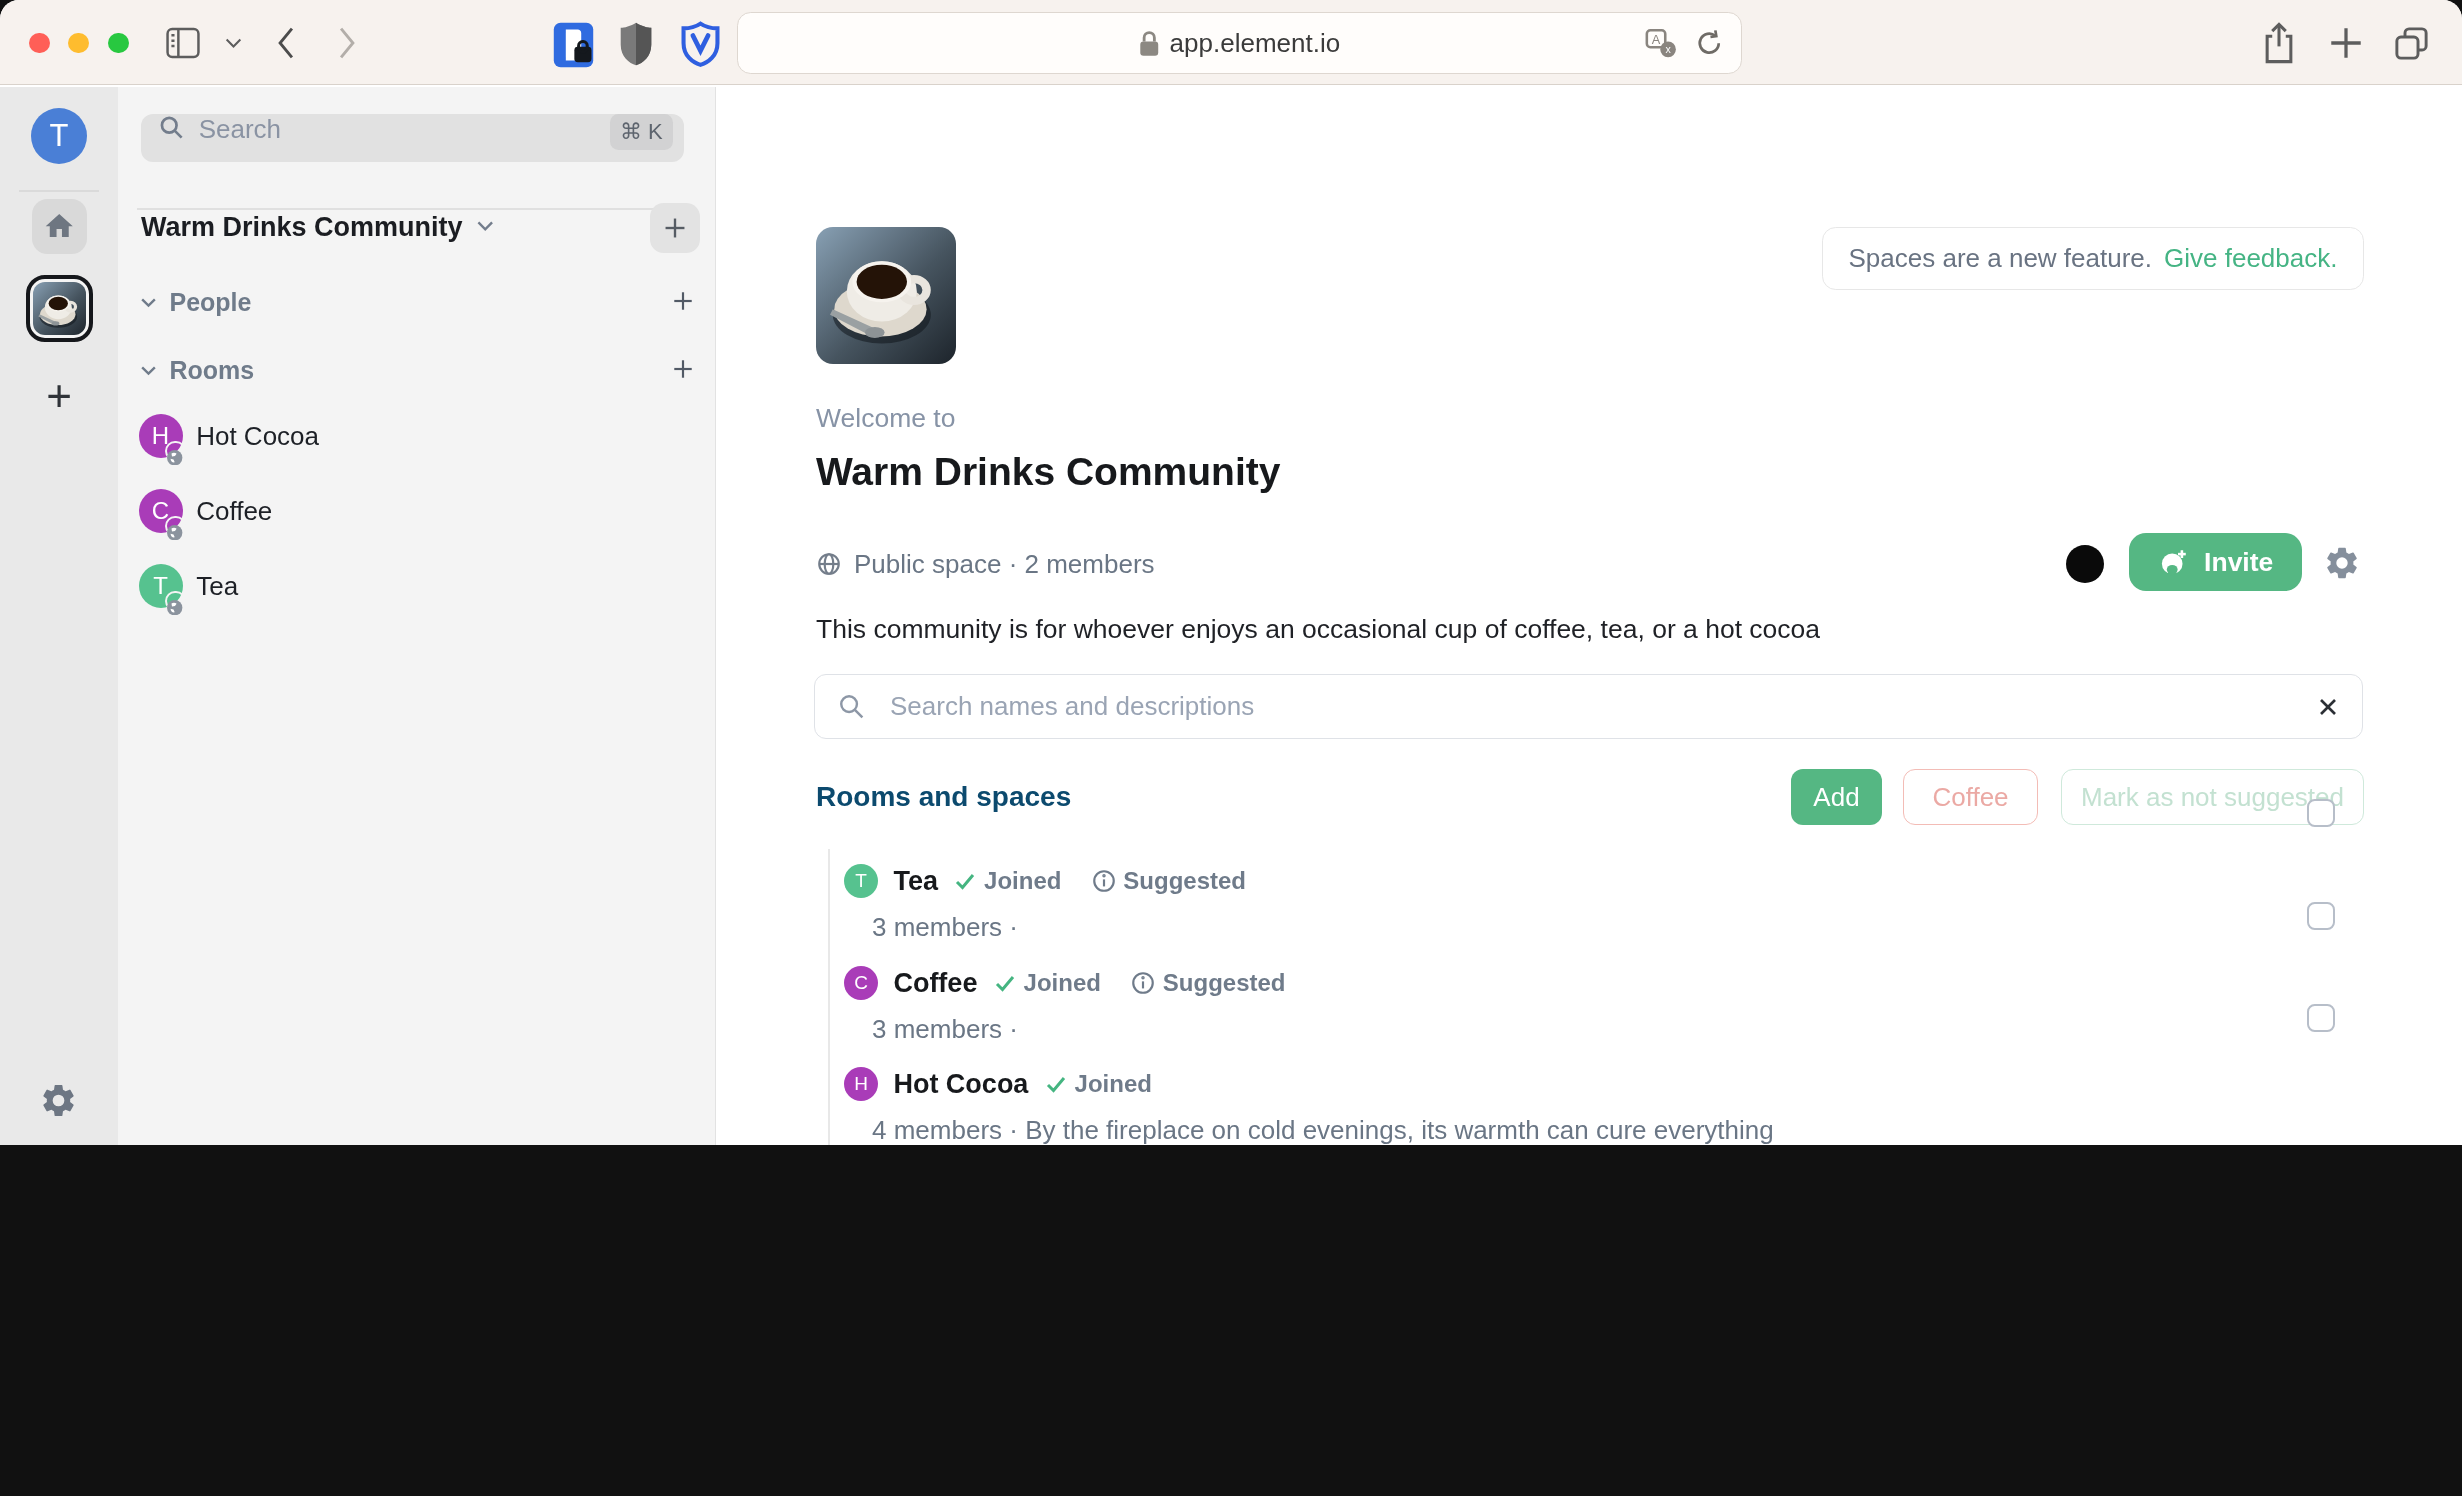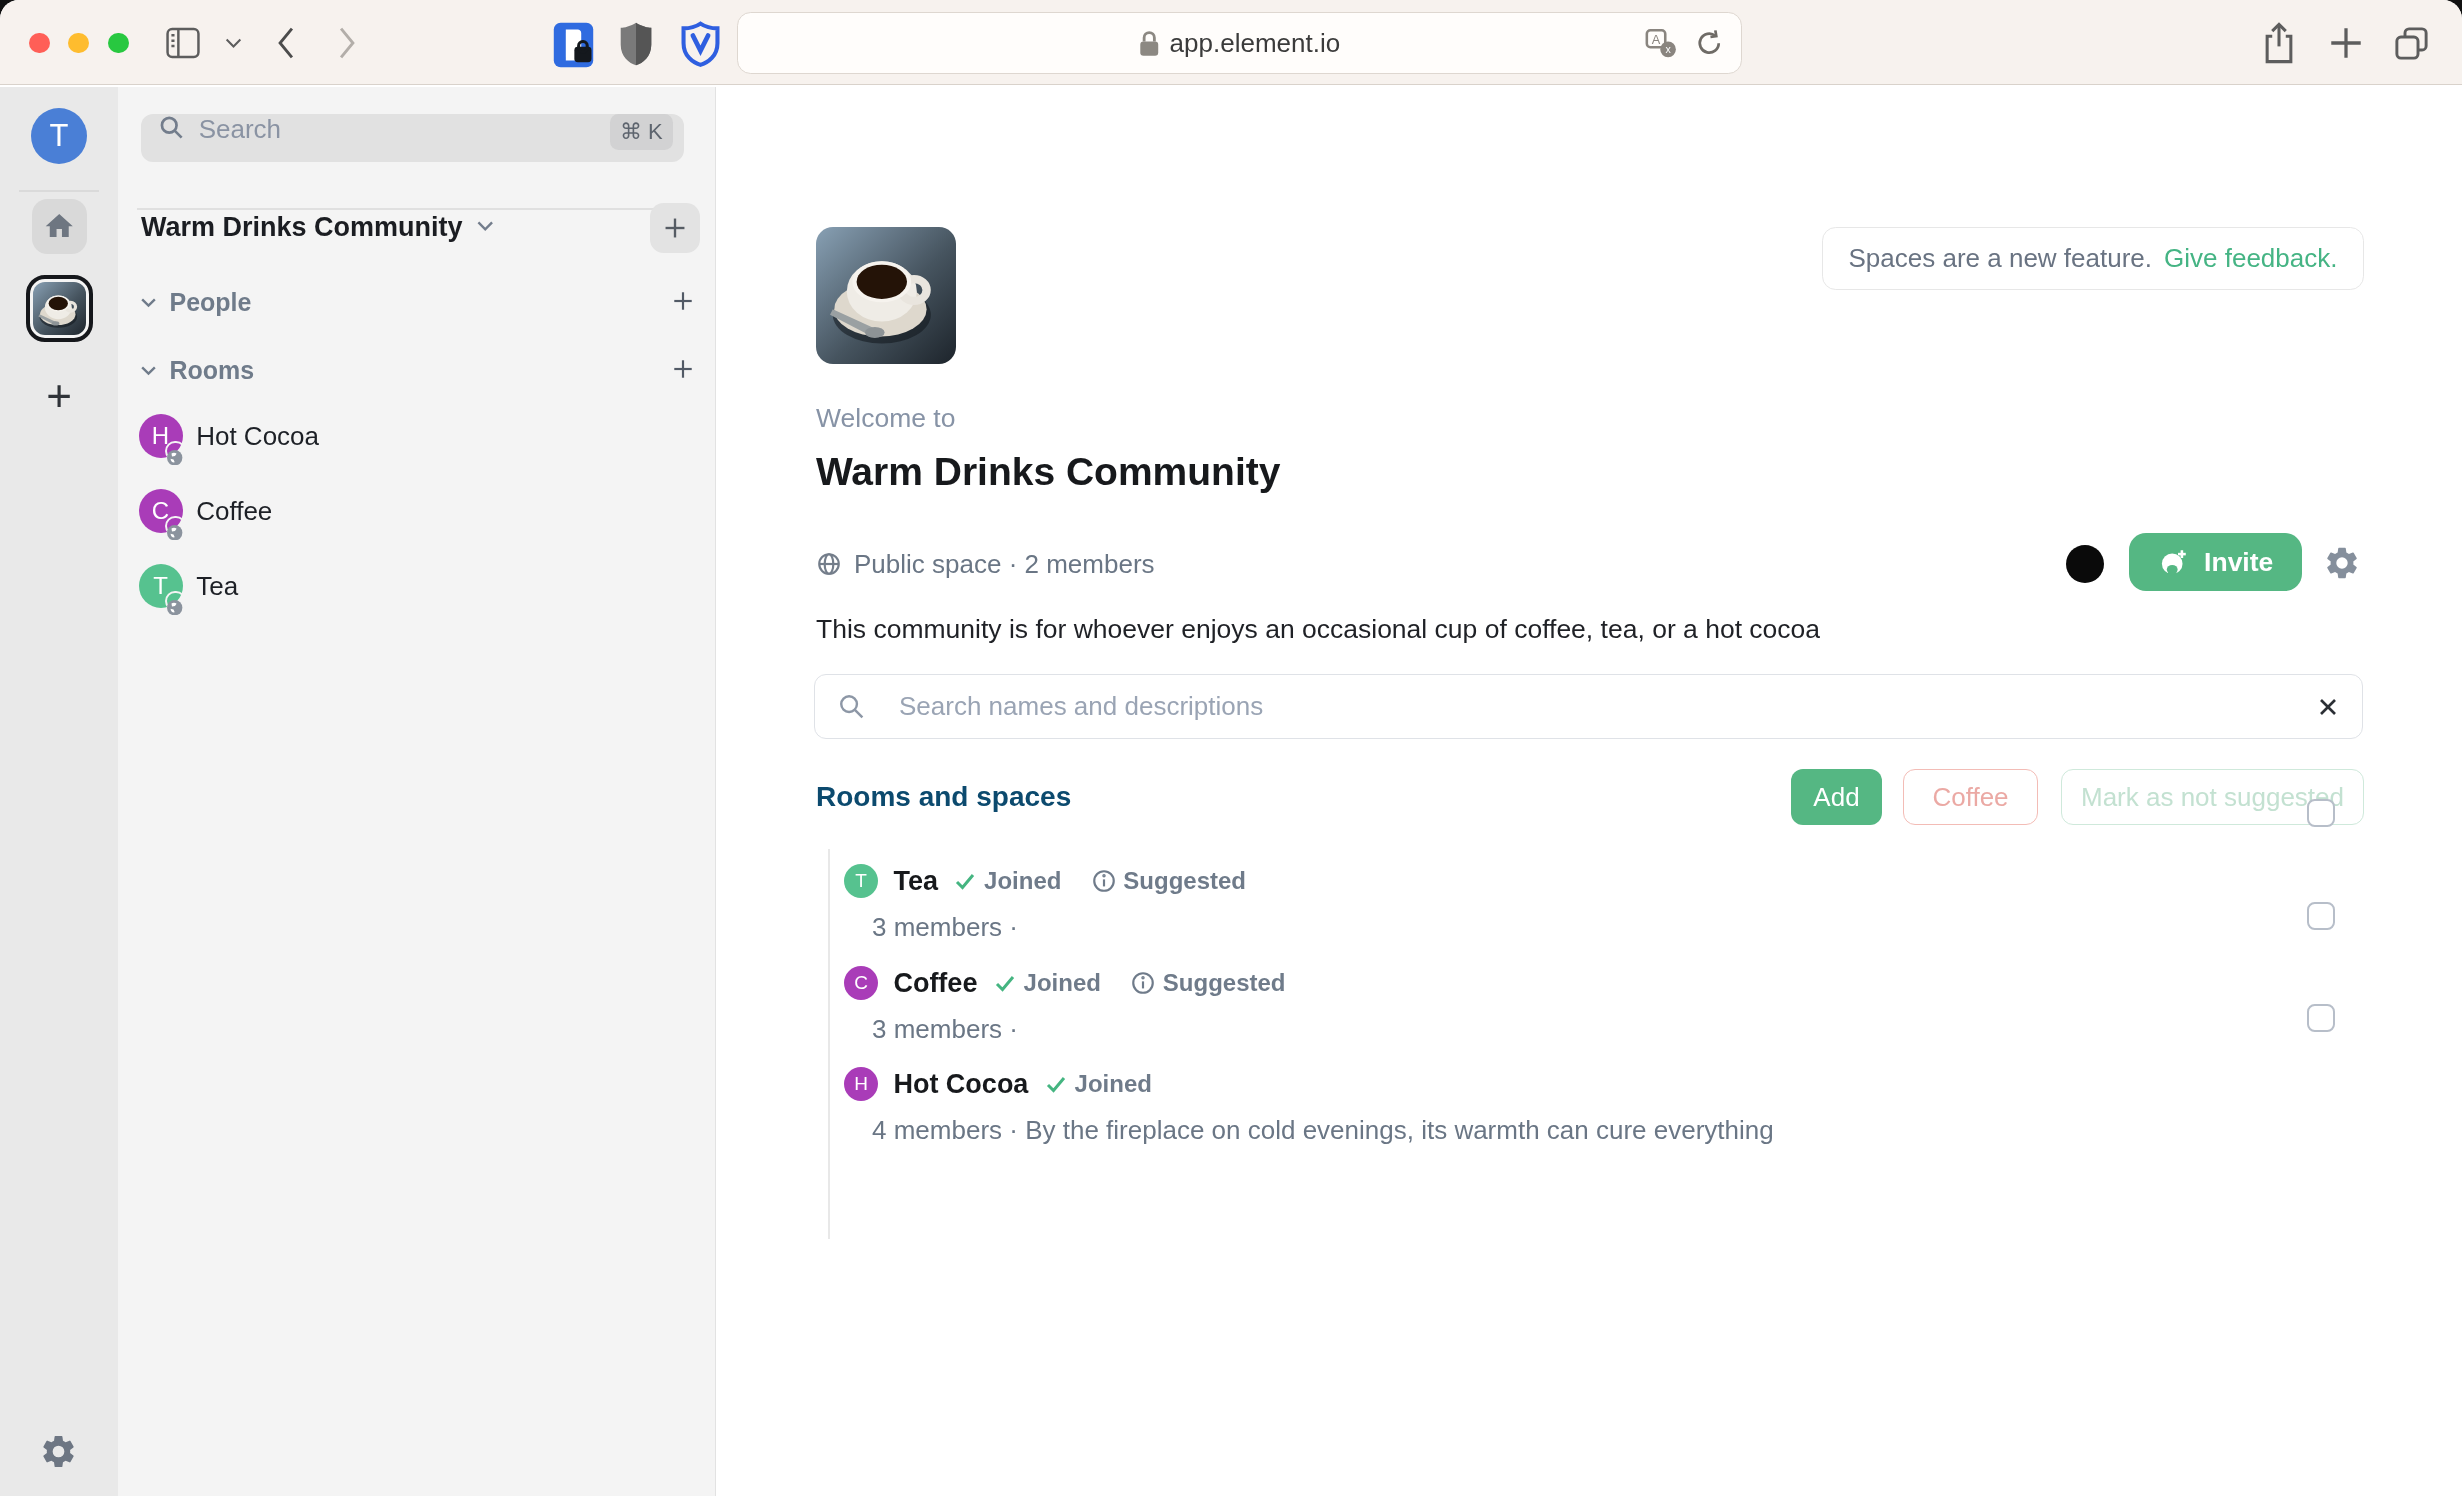--- a/index.html
+++ b/index.html
@@ -1,18 +1,18 @@
 <!DOCTYPE html>
 <html style="font-size:13.7px"><head>
 <meta charset="utf-8">
 <style>
   * { margin:0; padding:0; box-sizing:border-box; }
   html,body { background:#111; }
   body { font-family:"Liberation Sans", sans-serif; }
-  .screen { position:relative; width:2462px; height:1496px; background:#fff;
+  .screen { position:relative; width:2462px; height:1145px; background:#fff;
             border-radius:19px 19px 0 0; overflow:hidden; }
 
   
   .chrome { position:absolute; inset:0 0 auto 0; height:85px; background:#f7f2ee;
             border-bottom:1.7px solid #d9d2cb; }
   .traffic { position:absolute; top:32.5px; width:20.5px; height:20.5px; border-radius:50%; }
   .t-red   { left:29px;  background:#ff5f57; }
   .t-yel   { left:68px;  background:#febc2e; }
   .t-grn   { left:108px; background:#28c840; }
   .chrome-btn { position:absolute; top:19px; width:48px; height:48px; display:flex;
@@ -84,21 +84,21 @@
   .meta-row { position:absolute; left:99px; top:460px; height:34px; display:flex; align-items:center;
               gap:12px; color:#6a7685; font-size:26px; }
   .facepile { position:absolute; left:1349px; top:458px; width:38px; height:38px; border-radius:50%;
               background:#0a0a0a; }
   .invite { position:absolute; left:1412px; top:446px; width:173px; height:58px; border-radius:17px;
             background:#55b783; color:#fff; display:flex; align-items:center; justify-content:center;
             gap:15.4px; font-size:26.5px; font-weight:600; border:none; font-family:inherit; }
   .main-gear { position:absolute; left:1606px; top:457px; color:#858f9c; }
   .descr { position:absolute; left:99px; top:527px; font-size:26.5px; color:#1f2126; }
   .m-search { position:absolute; left:97px; top:587px; width:1549px; height:65px; border:1.7px solid #dfe2e7;
-              border-radius:12px; background:#fff; display:flex; align-items:center; padding:0 22px; gap:33px; }
+              border-radius:12px; background:#fff; display:flex; align-items:center; padding:0 22px; gap:24px; }
   .m-search input { flex:1; border:none; outline:none; font-size:26px; color:#2b2f35; font-family:inherit;
                     background:transparent; }
   .m-search input::placeholder { color:#9aa4b4; }
   .sect-title { position:absolute; left:99px; top:694px; font-size:28px; font-weight:700; color:#0c4a6e; }
   .btn { position:absolute; top:682px; height:56px; border-radius:12px; font-size:26px; font-family:inherit;
          display:flex; align-items:center; justify-content:center; background:#fff; }
   .btn-add    { left:1074px; width:91px; background:#55b783; color:#fff; border:none; }
   .btn-remove { left:1186px; width:135px; border:1.7px solid #f3bcb6; color:#eba9a4; }
   .btn-mark   { left:1344px; width:303px; border:1.7px solid #cfe9db; color:#c3e1d1; }
   .tree-line { position:absolute; left:111px; top:762px; width:1.7px; height:390px; background:#e8e8e8; }

